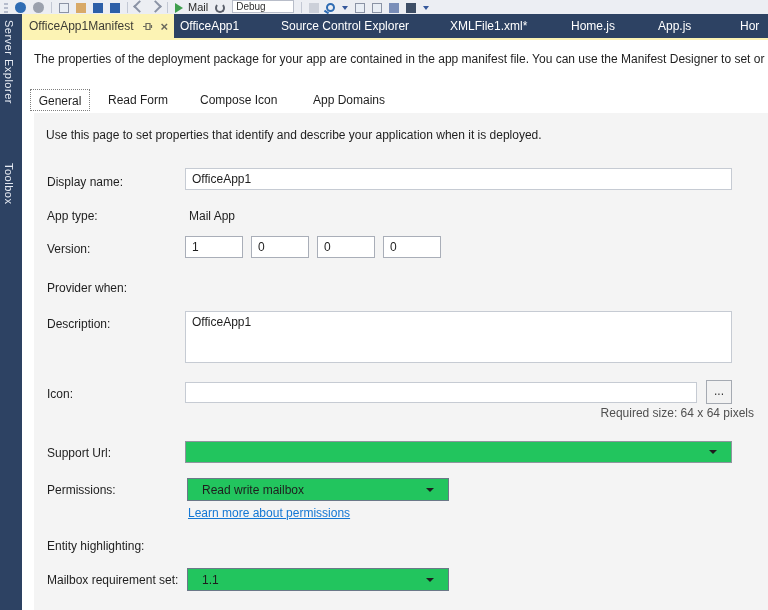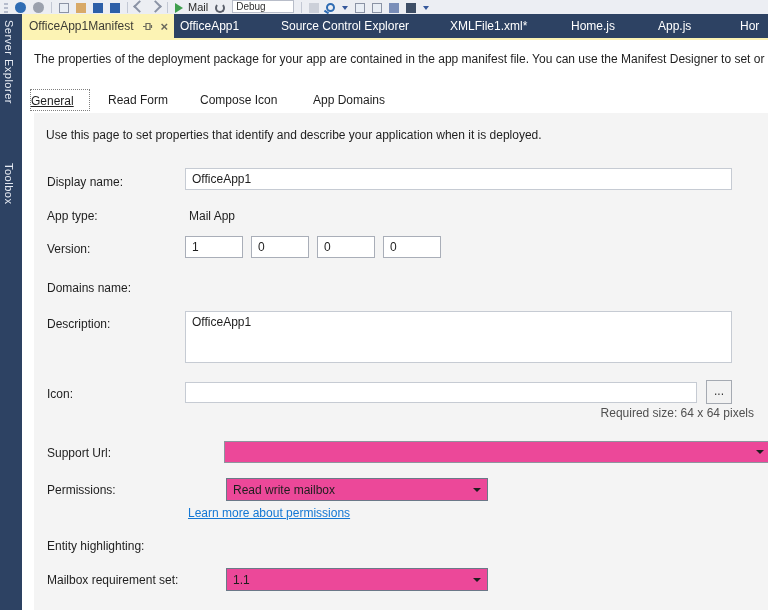--- a/index.html
+++ b/index.html
@@ -49,21 +49,21 @@
   .side-tab {
     position: absolute; left: 3px; color: #e8ecf4; font-size: 11px;
     writing-mode: vertical-rl; white-space: nowrap; letter-spacing: 0.5px;
   }
 
   
   .doc { position: absolute; left: 22px; top: 40px; width: 746px; height: 570px; background: #ffffff; }
   .intro { position: absolute; left: 12px; top: 12px; width: 734px; white-space: nowrap; overflow: hidden; color: #1e1e1e; }
 
   .dtab { position: absolute; top: 49px; height: 22px; line-height: 22px; color: #1e1e1e; white-space: nowrap; }
-  .dtab.active { border: 1px dotted #7f7f7f; text-align: left; text-decoration: underline; }
+  .dtab.active { border: 1px dotted #7f7f7f; text-align: center; }
 
   .panel { position: absolute; left: 12px; top: 73px; width: 746px; height: 497px; background: #f4f4f4; }
   .panel-desc { position: absolute; left: 12px; top: 15px; white-space: nowrap; color: #1e1e1e; }
 
   .flabel { position: absolute; left: 13px; white-space: nowrap; color: #1e1e1e; }
   .tinput {
     position: absolute; left: 151px; height: 22px; background: #ffffff;
     border: 1px solid #c6cbd3; font-family: "Liberation Sans", sans-serif; font-size: 12px;
     color: #1e1e1e; padding: 0 6px; outline: none;
   }
@@ -73,22 +73,22 @@
     border: 1px solid #c6cbd3; font-family: "Liberation Sans", sans-serif; font-size: 12px;
     color: #1e1e1e; padding: 3px 6px; resize: none; outline: none;
   }
   .browse-btn {
     position: absolute; left: 672px; width: 26px; height: 24px; background: #f2f2f2;
     border: 1px solid #a5aab2; color: #333; text-align: center; line-height: 20px; font-size: 12px;
   }
   .helper { position: absolute; right: 26px; color: #505050; white-space: nowrap; }
 
   .combo {
-    position: absolute; background: #ec4899; height: 23px;
-    display: flex; align-items: center; padding: 0 6px; margin-left: 39px;
+    position: absolute; background: #22c55e; height: 23px;
+    display: flex; align-items: center; padding: 0 14px;
   }
   .combo .val { flex: 1; white-space: nowrap; overflow: hidden; }
   .combo .arrow { width: 0; height: 0; border-left: 4px solid transparent; border-right: 4px solid transparent; border-top: 4px solid #1e1e1e; margin-left: 4px; }
   .combo.wide { left: 151px; width: 547px; border: 1px solid #8e959e; height: 22px; }
   .combo.narrow { left: 153px; width: 262px; border: 1px solid #6b7888; }
 
   .link { position: absolute; left: 154px; color: #1377d4; white-space: nowrap; }
 
   .pin-svg { display: block; }
 </style>
@@ -165,21 +165,21 @@
 
       <div class="flabel" style="top:96px">App type:</div>
       <div class="flabel" style="left:155px;top:96px">Mail App</div>
 
       <div class="flabel" style="top:129px">Version:</div>
       <input class="tinput vbox" style="top: 123px; left: 151px;" value="1">
       <input class="tinput vbox" style="top: 123px; left: 217px;" value="0">
       <input class="tinput vbox" style="top: 123px; left: 283px;" value="0">
       <input class="tinput vbox" style="top: 123px; left: 349px;" value="0">
 
-      <div class="flabel" style="top:168px">Domains name:</div>
+      <div class="flabel" style="top:168px">Provider when:</div>
 
       <div class="flabel" style="top:204px">Description:</div>
       <textarea class="tarea" style="top: 198px;">OfficeApp1</textarea>
 
       <div class="flabel" style="top:274px">Icon:</div>
       <input class="tinput" style="top: 269px; width: 512px; height: 21px;" value="">
       <div class="browse-btn" style="top:267px">...</div>
       <div class="helper" style="top:293px">Required size: 64 x 64 pixels</div>
 
       <div class="flabel" style="top:333px">Support Url:</div>

